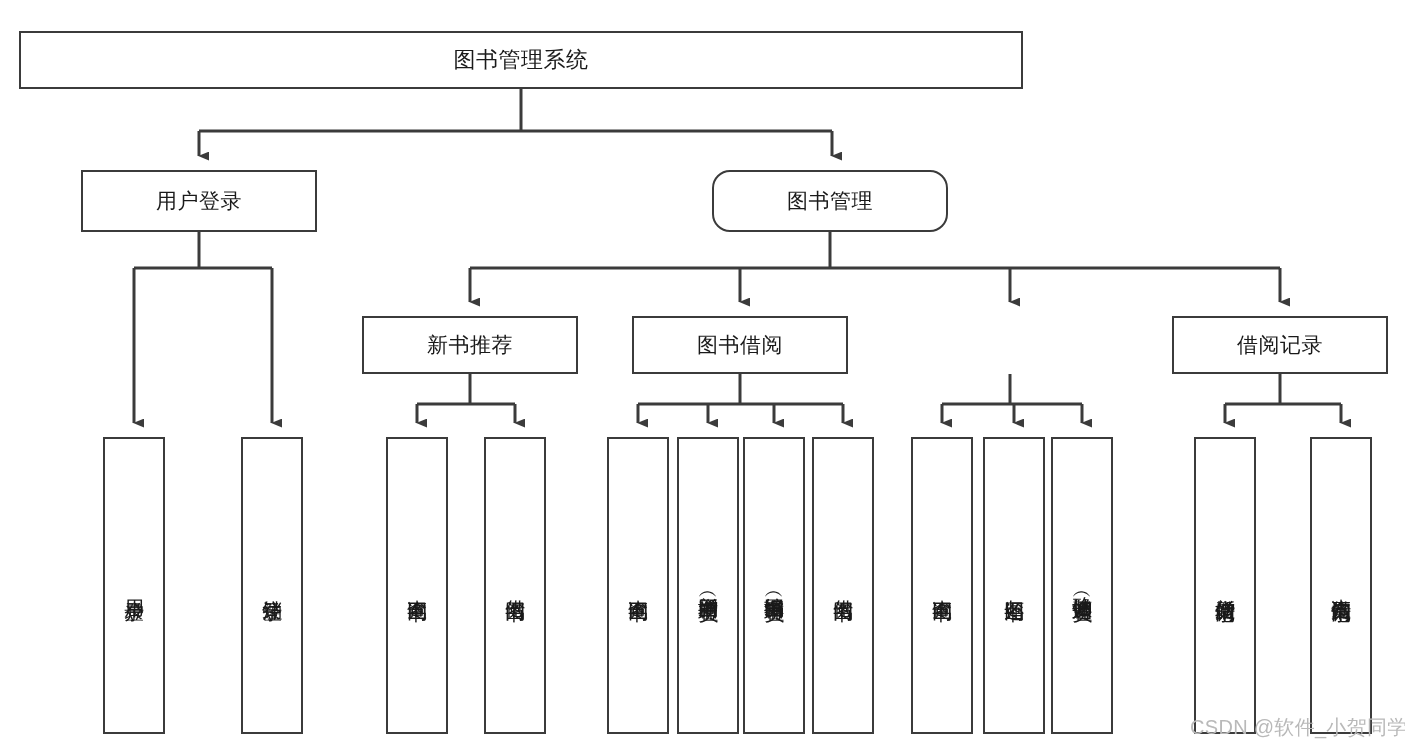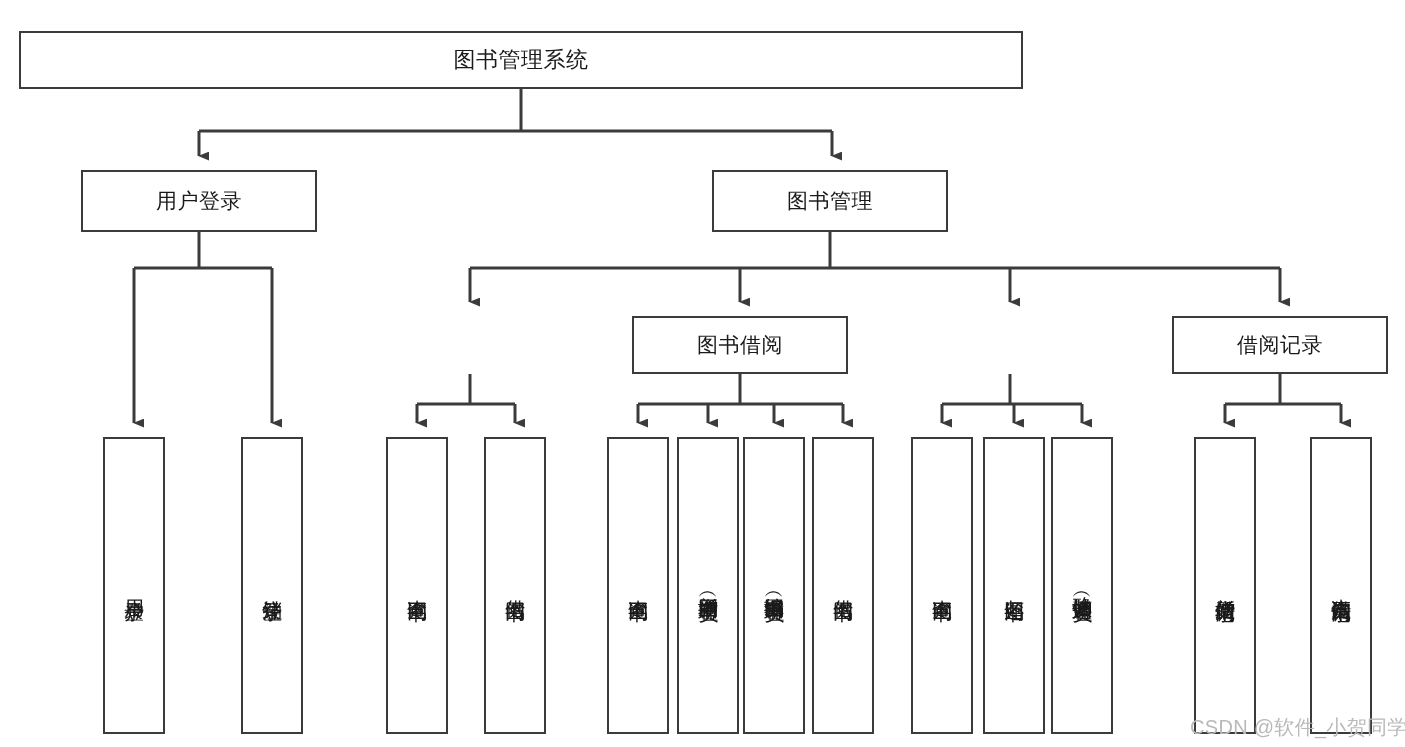--- a/index.html
+++ b/index.html
@@ -121,24 +121,27 @@
     </g>
   </svg>
 
   <div class="node-box root-box" style="left: 19px; top: 12px; width: 1004px; height: 58px; margin-top: 19px;">
     <span class="node-label-h">图书管理系统</span>
   </div>
 
   <div class="node-box" style="left: 81px; top: 170px; width: 236px; height: 62px;">
     <span class="node-label-h">用户登录</span>
   </div>
-  <div class="node-box" style="left: 712px; top: 170px; width: 236px; height: 62px;">
+  <div class="node-box" style="left: 712px; top: 170px; width: 236px; height: 62px; border-radius: 18px;">
     <span class="node-label-h">图书管理</span>
   </div>
 
+  <div class="node-box" style="left: 362px; top: 316px; width: 216px; height: 58px;">
+    <span class="node-label-h">新书推荐</span>
+  </div>
   <div class="node-box" style="left: 632px; top: 316px; width: 216px; height: 58px;">
     <span class="node-label-h">图书借阅</span>
   </div>
   <div class="node-box" style="left: 1172px; top: 316px; width: 216px; height: 58px; align-items: center;">
     <span class="node-label-h">借阅记录</span>
   </div>
 
   <div class="node-box" style="left: 103px; top: 437px; width: 62px; height: 297px;">
     <span class="node-label-v">用户登录</span>
   </div>

